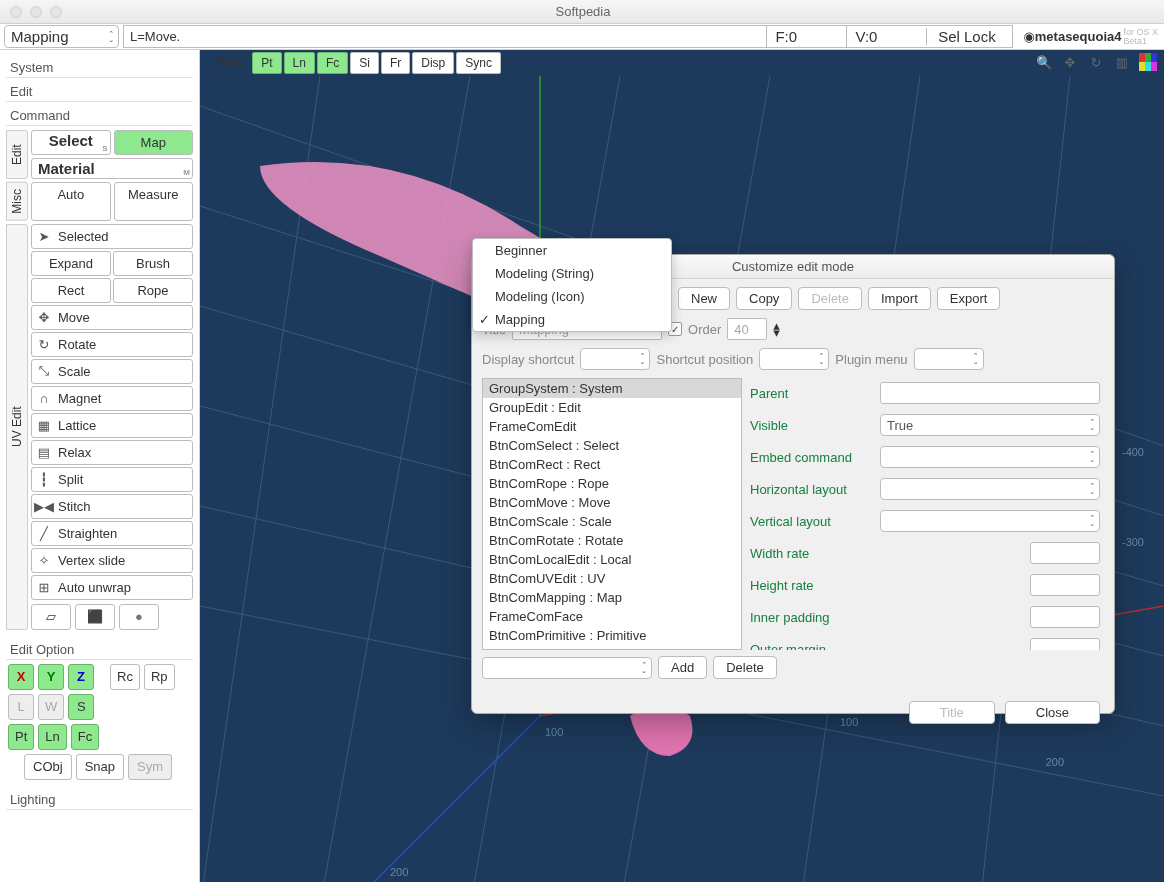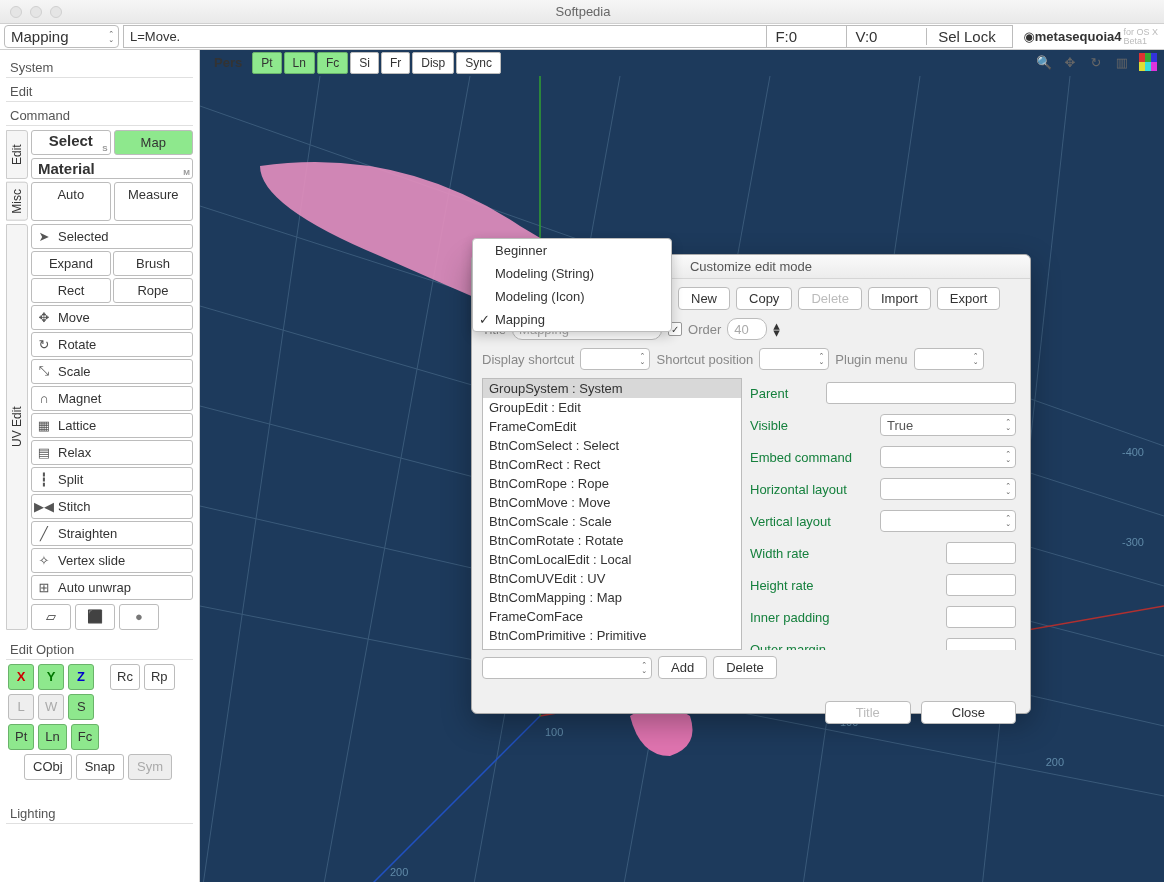--- a/index.html
+++ b/index.html
@@ -63,28 +63,28 @@
 .vt.active { background: #8ee88d; border-color: #6ab36a; }
 .vt-label { font-weight: bold; padding: 3px 8px; font-size: 13px; }
 .view-icons { position: absolute; top: 2px; right: 6px; display: flex; gap: 6px; z-index: 10; }
 .vi { width: 20px; height: 20px; color: #666; display:flex; align-items:center; justify-content:center; }
 .vi svg { width: 18px; height: 18px; }
 
 .grid-bg { position: absolute; inset: 26px 0 0 0; background: #1d3a5c; }
 .axis-label { position: absolute; color: #608aa8; font-size: 11px; }
 
 
-.dialog { position: absolute; top: 204px; left: 271px; width: 560px; height: 460px; background: #f0f0f0; border: 1px solid #aaa; border-radius: 6px; box-shadow: 0 10px 30px rgba(0,0,0,0.3); z-index: 20; }
+.dialog { position: absolute; top: 204px; left: 271px; width: 644px; height: 460px; background: #f0f0f0; border: 1px solid #aaa; border-radius: 6px; box-shadow: 0 10px 30px rgba(0,0,0,0.3); z-index: 20; }
 .dialog-title { text-align: center; padding: 4px; color: #555; border-bottom: 1px solid #d5d5d5; border-radius: 6px 6px 0 0; background: linear-gradient(#fafafa,#ececec); }
 .dialog-body { padding: 8px 10px; }
 .dlg-row { display: flex; align-items: center; gap: 6px; margin-bottom: 8px; flex-wrap: wrap; }
 .dlg-btn { border: 1px solid #bcbcbc; border-radius: 4px; background: #fff; padding: 3px 12px; }
 .dlg-btn.disabled { color: #bbb; }
 .dlg-label { color: #888; font-size: 13px; }
-.dlg-input { border: 1px solid #bcbcbc; border-radius: 10px; background: #fff; height: 22px; padding: 0 6px; color: #aaa; }
+.dlg-input { border: 1px solid #bcbcbc; border-radius: 2px; background: #fff; height: 22px; padding: 0 6px; color: #aaa; }
 .dlg-chk { width: 14px; height: 14px; border: 1px solid #999; border-radius: 2px; background: #fff; display:flex; align-items:center; justify-content:center; font-size: 10px; color: #444;}
 .dlg-num { width: 40px; }
 .dlg-select { height: 22px; border: 1px solid #bcbcbc; border-radius: 4px; background: #fff; position: relative; padding: 0 16px 0 6px; display:flex; align-items:center; }
 .dlg-select:after { content: "⌃\A⌄"; white-space: pre; position: absolute; right: 4px; font-size: 7px; line-height: 6px; color: #555; }
 
 .dlg-split { display: flex; gap: 8px; height: 272px; }
 .dlg-list { width: 260px; border: 1px solid #bcbcbc; background: #fff; overflow-y: auto; }
 .dlg-list-item { padding: 2px 6px; font-size: 13px; }
 .dlg-list-item.sel { background: #d8d8d8; }
 .dlg-props { flex: 1; display: flex; flex-direction: column; gap: 10px; padding: 4px 4px 4px 0; overflow-y:auto; }
@@ -255,21 +255,21 @@
       <div class="sm-btn green">Pt</div>
       <div class="sm-btn green">Ln</div>
       <div class="sm-btn green">Fc</div>
     </div>
     <div class="small-row" style="margin-left:18px">
       <div class="sm-btn" style="padding:0 8px">CObj</div>
       <div class="sm-btn" style="padding:0 8px">Snap</div>
       <div class="sm-btn inactive" style="padding:0 8px">Sym</div>
     </div>
 
-    <div class="section-label" style="margin-top:26px">Lighting</div>
+    <div class="section-label" style="margin-top:12px">Lighting</div>
     <div class="section-line"></div>
   </div>
 
   <div class="viewport-wrap">
     <div class="view-tabs">
       <span class="vt-label">Pers</span>
       <span class="vt active">Pt</span>
       <span class="vt active">Ln</span>
       <span class="vt active">Fc</span>
       <span class="vt">Si</span>

